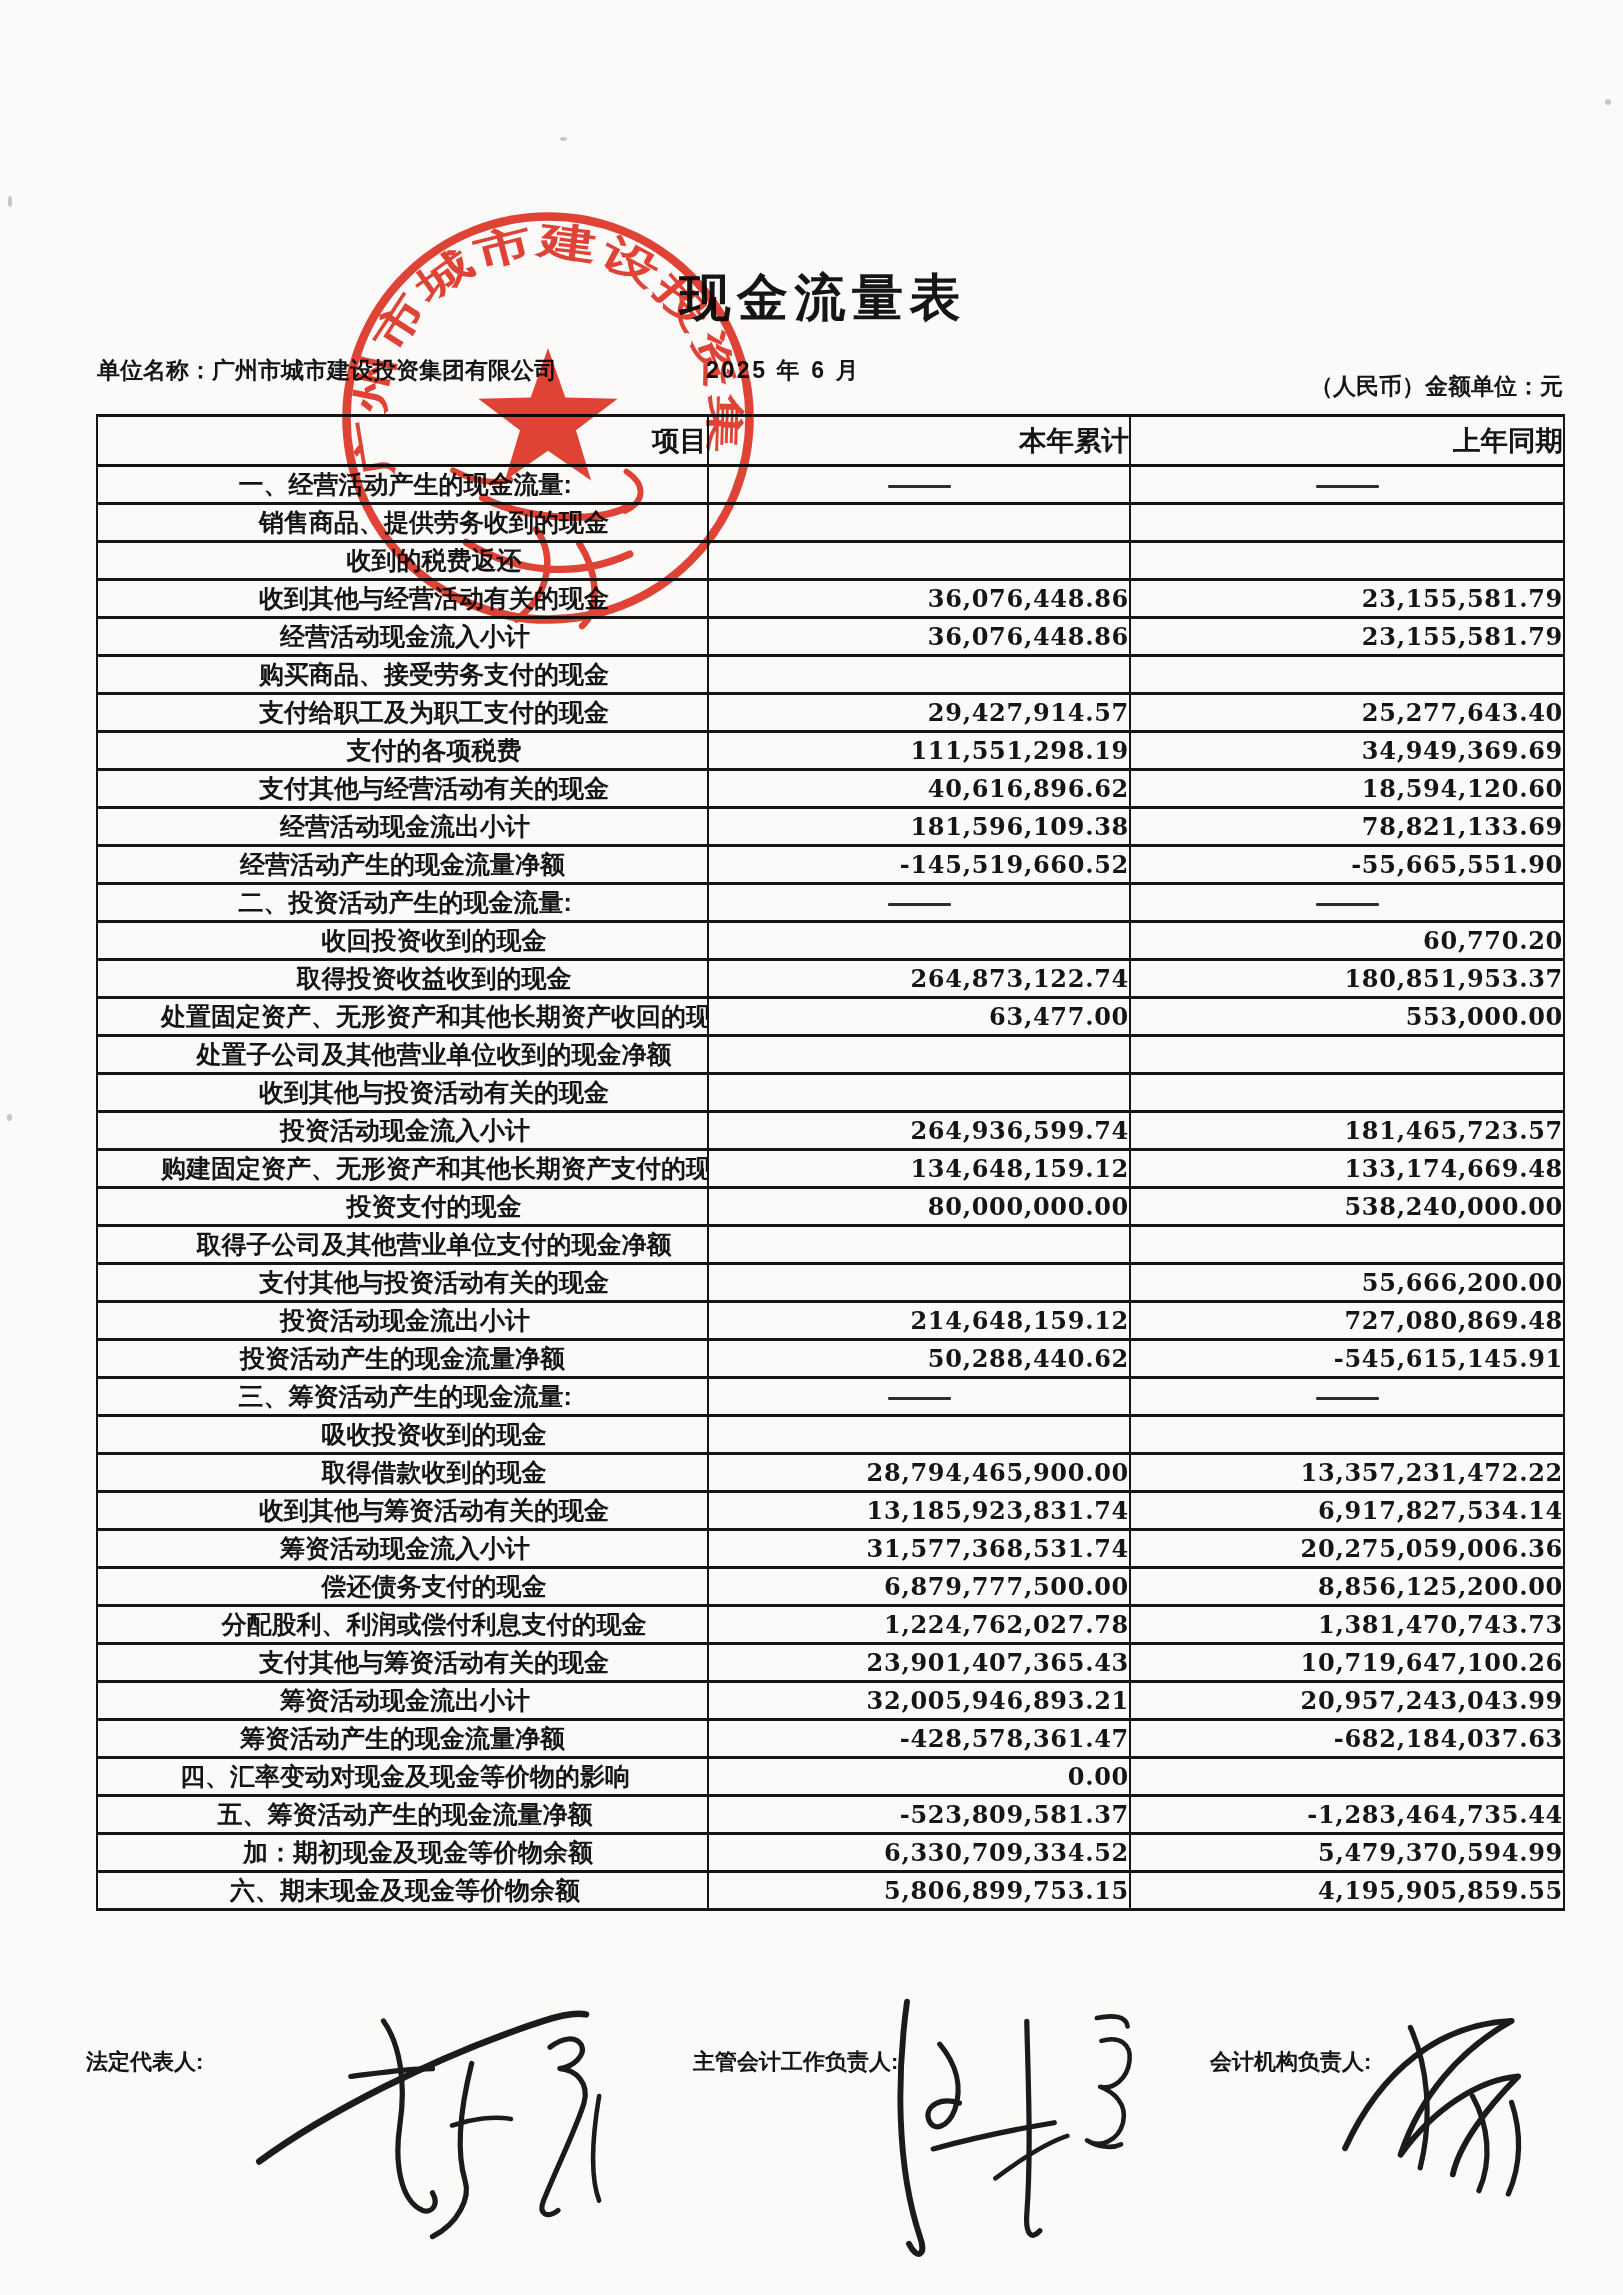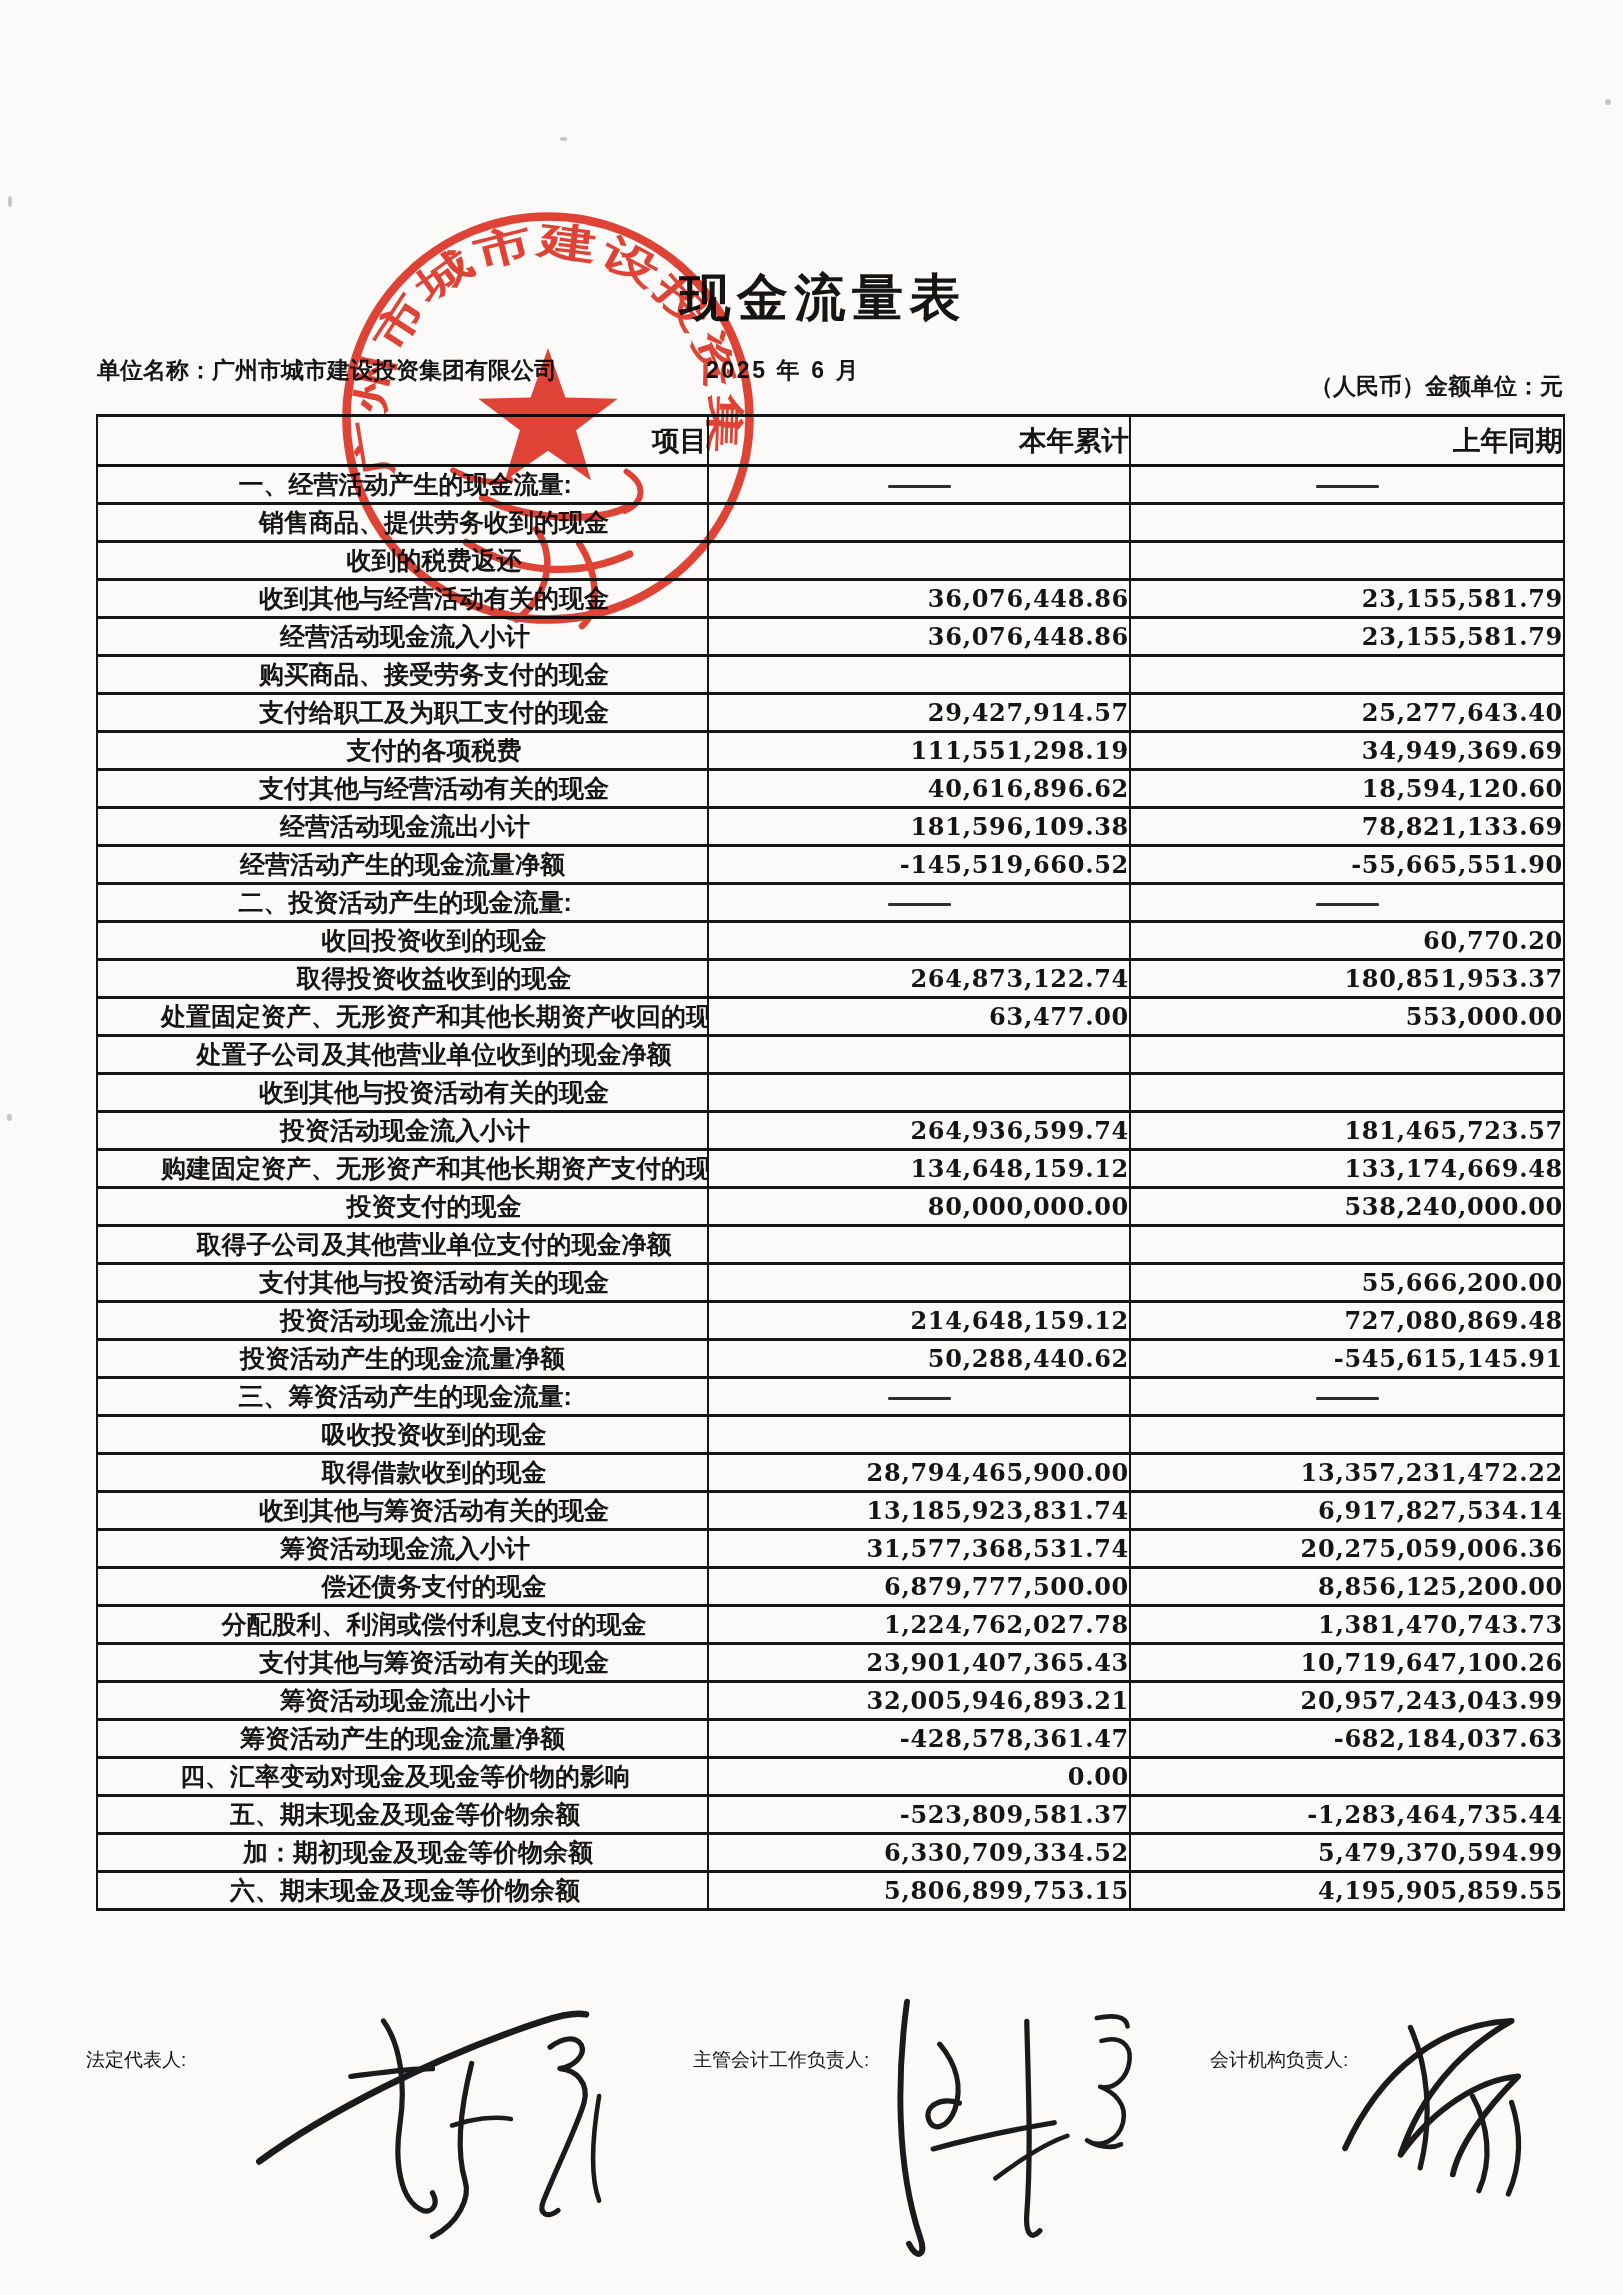--- a/index.html
+++ b/index.html
@@ -53,21 +53,21 @@
   td.lbl.i2{}
   td.lbl.i3{padding-left:31px;}
   td.val{
     font-family:"DejaVu Serif", serif;
     font-size:24px;font-weight:700;
     text-align:right;padding-right:7.9px;letter-spacing:0.7px;
   }
   td.val.dashcell{text-align:center;padding-right:0;}
   .dashline{display:inline-block;width:63px;height:3.9px;background:#2e2e2e;vertical-align:middle;border-radius:1.3px;}
   
-  .footer-label{position:absolute;font-size:19px;font-weight:400;white-space:nowrap;}
+  .footer-label{position:absolute;font-size:22px;font-weight:700;white-space:nowrap;}
   .fl-legal{left:86px;top:2047px;}
   .fl-chief{left:693px;top:2047px;}
   .fl-acct{left:1210px;top:2047px;}
   .sig{position:absolute;}
   .sig path{fill:none;stroke:#1b1b1d;stroke-linecap:round;stroke-linejoin:round;}
   
   .stamp{
     position:absolute;left:319px;top:189px;width:458px;height:458px;
     mix-blend-mode:multiply;opacity:0.92;
   }
@@ -273,21 +273,21 @@
           <td class="lbl i2">筹资活动产生的现金流量净额</td>
           <td class="val">-428,578,361.47</td>
           <td class="val">-682,184,037.63</td>
         </tr>
         <tr class="r">
           <td class="lbl i0">四、汇率变动对现金及现金等价物的影响</td>
           <td class="val">0.00</td>
           <td class="val"></td>
         </tr>
         <tr class="r">
-          <td class="lbl i0">五、期末现金及现金等价物余额</td>
+          <td class="lbl i0">五、筹资活动产生的现金流量净额</td>
           <td class="val">-523,809,581.37</td>
           <td class="val">-1,283,464,735.44</td>
         </tr>
         <tr class="r">
           <td class="lbl i3">加：期初现金及现金等价物余额</td>
           <td class="val">6,330,709,334.52</td>
           <td class="val">5,479,370,594.99</td>
         </tr>
         <tr class="r">
           <td class="lbl i0">六、期末现金及现金等价物余额</td>

